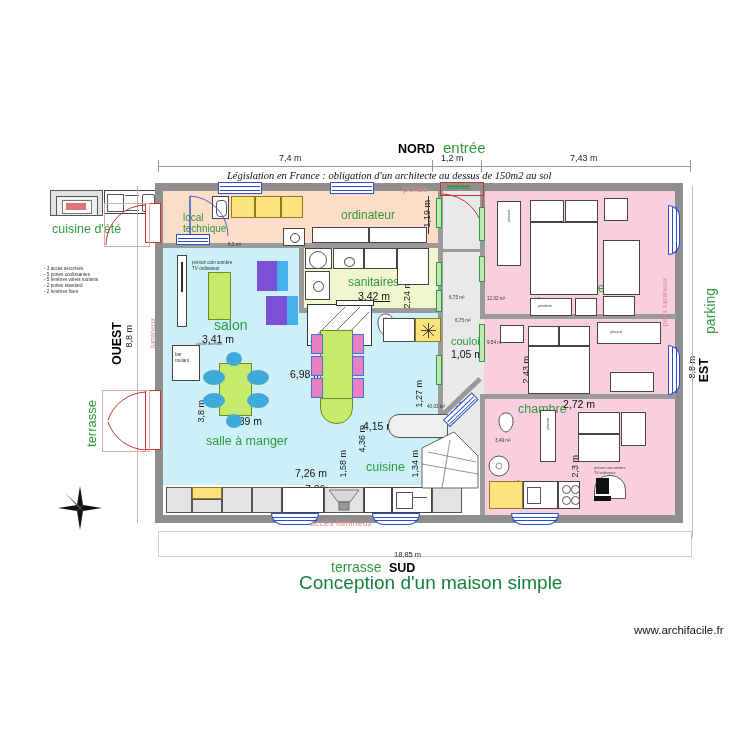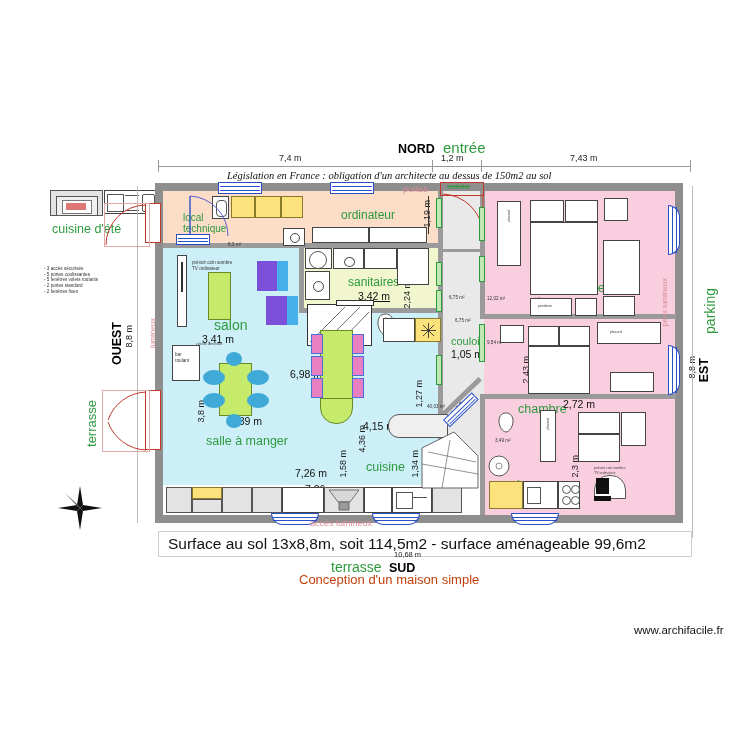--- a/index.html
+++ b/index.html
@@ -400,24 +400,23 @@
 
   <div class="abs vert pinktxt" style="left:660px;top:278px;font-size:7.5px;">peux lumineux</div>
   <div class="abs vert" style="left:697px;top:358px;font-size:12.5px;font-weight:bold;">EST</div>
   <div class="abs vert dimtxt" style="left:687px;top:356px;">8,8 m</div>
   <div class="abs vert grn" style="left:702px;top:288px;font-size:14px;">parking</div>
   <div class="abs" style="left:692px;top:186px;width:0;height:352px;border-left:0.7px solid #bbb;"></div>
 
   <div class="abs pinktxt" style="left:310px;top:518px;font-size:9px;">accès lumineux</div>
 
   <div class="abs" style="left:158px;top:531px;width:532px;height:24px;border:1px solid #cfcfcf;background:#fff;"></div>
-  <div class="abs" style="left:168px;top:535px;font-size:15.5px;color:#111;white-space:nowrap;">Surface au sol 13x8,8m, soit 114,5m2 - surface aménageable  99,6m2</div>
   <div class="abs dimtxt" style="left:394px;top:550px;font-size:7.5px;"></div>
-  <div class="abs dimtxt" style="left:394px;top:550px;font-size:7.5px;">10,68 m</div>
+  <div class="abs dimtxt" style="left:394px;top:550px;font-size:7.5px;">18,85 m</div>
 
   <div class="abs grn" style="left:331px;top:559px;font-size:14px;">terrasse</div>
   <div class="abs" style="left:389px;top:561px;font-size:12.5px;font-weight:bold;">SUD</div>
 
-  <div class="abs" style="left:299px;top:572px;font-size:13px;color:#c2410c;white-space:nowrap;">Conception d'un maison simple</div>
+  <div class="abs" style="left:299px;top:572px;font-size:19px;color:#15803d;white-space:nowrap;">Conception d'un maison simple</div>
 
   <div class="abs" style="left:634px;top:624px;font-size:11.5px;color:#111;">www.archifacile.fr</div>
 
 </div>
 
 </body></html>

